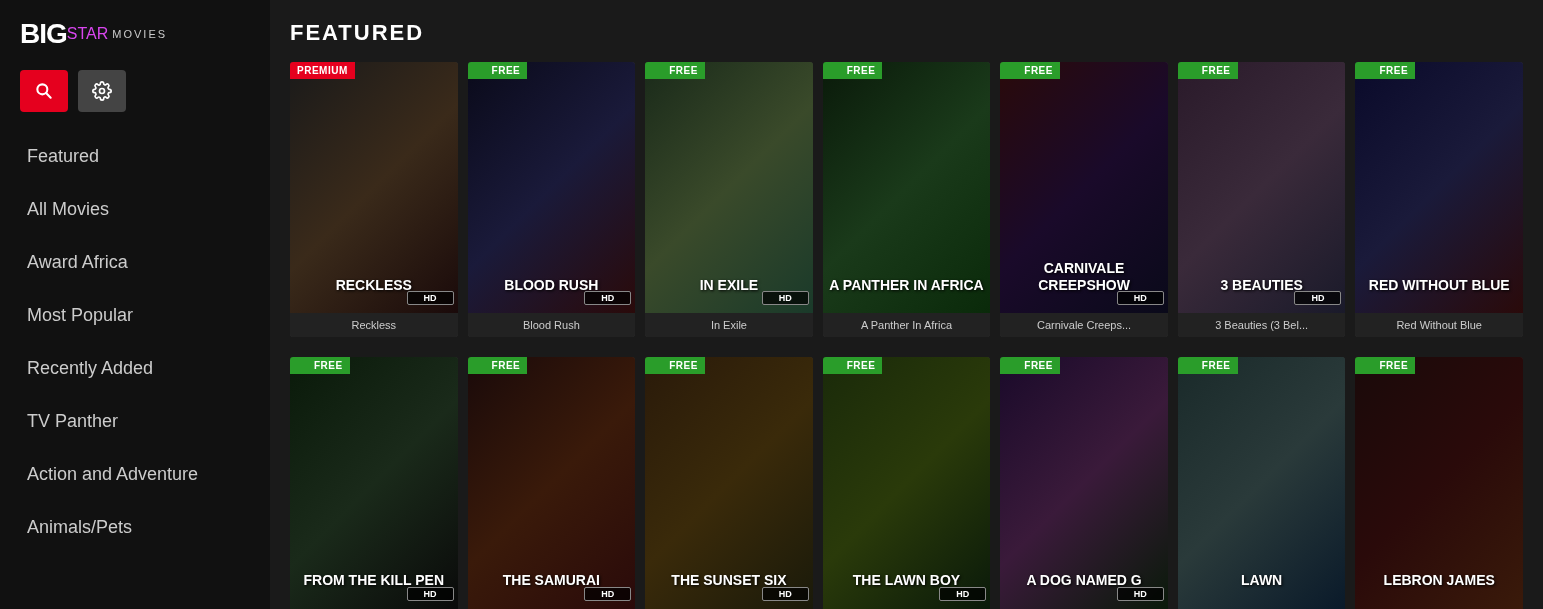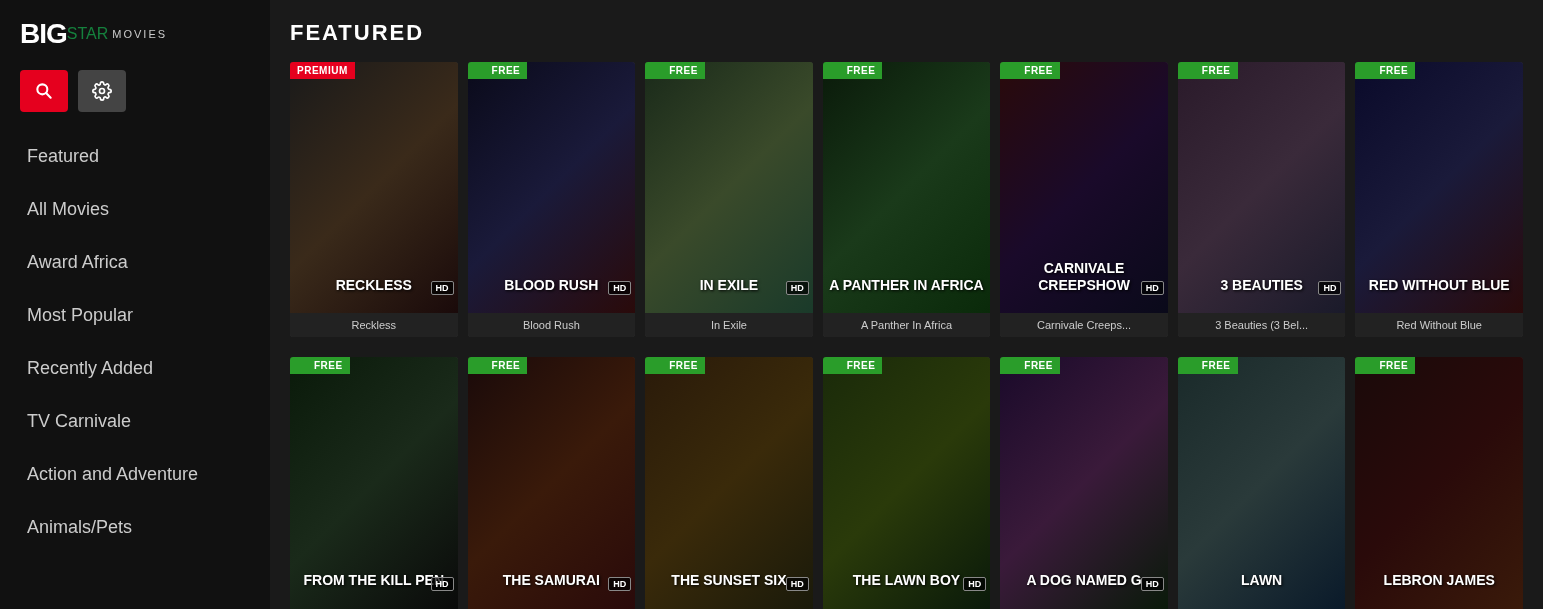--- a/index.html
+++ b/index.html
@@ -21,21 +21,21 @@
       display: flex;
       flex-direction: column;
       padding-bottom: 20px;
     }
     .sidebar-logo {
       padding: 18px 20px 14px 20px;
       display: flex;
       align-items: center;
     }
     .logo-big { font-size: 28px; font-weight: 900; color: #fff; letter-spacing: -1px; text-align: center; }
-    .logo-star { color: #15803d; }
+    .logo-star { color: #d946ef; }
     .logo-movies { font-size: 11px; font-weight: 400; color: #ccc; letter-spacing: 2px; margin-left: 4px; }
     .sidebar-controls {
       display: flex;
       gap: 10px;
       padding: 6px 20px 18px 20px;
     }
     .icon-btn {
       width: 48px;
       height: 42px;
       border-radius: 4px;
@@ -118,28 +118,28 @@
       font-size: 10px;
       font-weight: 700;
       color: #fff;
       z-index: 2;
       letter-spacing: 0.5px;
     }
     .badge-premium { background: #e5001e; }
     .badge-free { background: #2a9d2a; padding-left: 24px; }
     .hd-badge {
       position: absolute;
-      bottom: 18px;
+      bottom: 8px;
       right: 4px;
       background: rgba(0,0,0,0.7);
       border: 1px solid #888;
       color: #fff;
       font-size: 9px;
       font-weight: 700;
-      padding: 1px 4px;
+      padding: 1px 16px;
       border-radius: 2px;
     }
 
     
     .poster-reckless { background: linear-gradient(135deg, #1a1a1a 0%, #3a2a1a 50%, #1a0a0a 100%); }
     .poster-blood-rush { background: linear-gradient(135deg, #0a0a1a 0%, #1a1a3a 50%, #2a0a0a 100%); }
     .poster-in-exile { background: linear-gradient(135deg, #1a2a1a 0%, #3a4a2a 50%, #1a3a2a 100%); }
     .poster-panther { background: linear-gradient(135deg, #0a1a0a 0%, #1a3a1a 50%, #0a2a0a 100%); }
     .poster-carnivale { background: linear-gradient(135deg, #2a0a0a 0%, #1a0a2a 50%, #0a0a1a 100%); }
     .poster-3beauties { background: linear-gradient(135deg, #2a1a2a 0%, #3a2a3a 50%, #1a1a2a 100%); }
@@ -187,21 +187,21 @@
           <path d="M19.4 15a1.65 1.65 0 0 0 .33 1.82l.06.06a2 2 0 0 1-2.83 2.83l-.06-.06a1.65 1.65 0 0 0-1.82-.33 1.65 1.65 0 0 0-1 1.51V21a2 2 0 0 1-4 0v-.09A1.65 1.65 0 0 0 9 19.4a1.65 1.65 0 0 0-1.82.33l-.06.06a2 2 0 0 1-2.83-2.83l.06-.06A1.65 1.65 0 0 0 4.68 15a1.65 1.65 0 0 0-1.51-1H3a2 2 0 0 1 0-4h.09A1.65 1.65 0 0 0 4.6 9a1.65 1.65 0 0 0-.33-1.82l-.06-.06a2 2 0 0 1 2.83-2.83l.06.06A1.65 1.65 0 0 0 9 4.68a1.65 1.65 0 0 0 1-1.51V3a2 2 0 0 1 4 0v.09a1.65 1.65 0 0 0 1 1.51 1.65 1.65 0 0 0 1.82-.33l.06-.06a2 2 0 0 1 2.83 2.83l-.06.06A1.65 1.65 0 0 0 19.4 9a1.65 1.65 0 0 0 1.51 1H21a2 2 0 0 1 0 4h-.09a1.65 1.65 0 0 0-1.51 1z" stroke="#fff" stroke-width="2" fill="none"></path>
         </svg>
     </button>
   </div>
   <div class="sidebar-nav">
     <div class="nav-item">Featured</div>
     <div class="nav-item">All Movies</div>
     <div class="nav-item">Award Africa</div>
     <div class="nav-item">Most Popular</div>
     <div class="nav-item">Recently Added</div>
-    <div class="nav-item">TV Carnivale</div>
+    <div class="nav-item">TV Panther</div>
     <div class="nav-item">Action and Adventure</div>
     <div class="nav-item">Animals/Pets</div>
   </div>
 </nav>
 
 <main class="main">
   <div class="section-title">FEATURED</div>
 
   <div class="movie-grid" id="featured-grid">
       <div class="movie-card">

